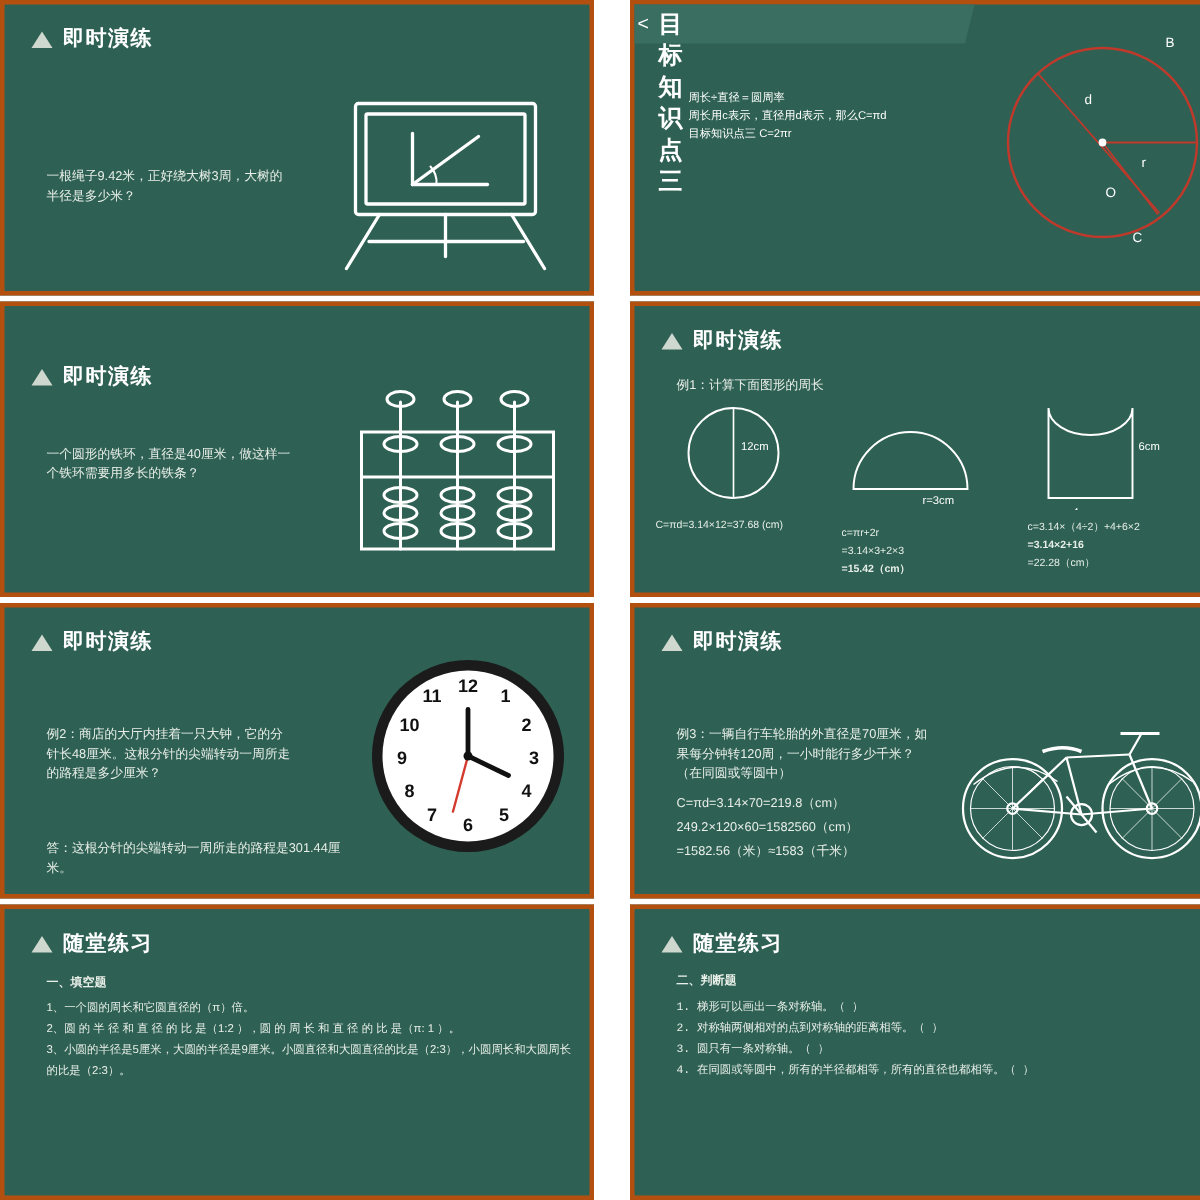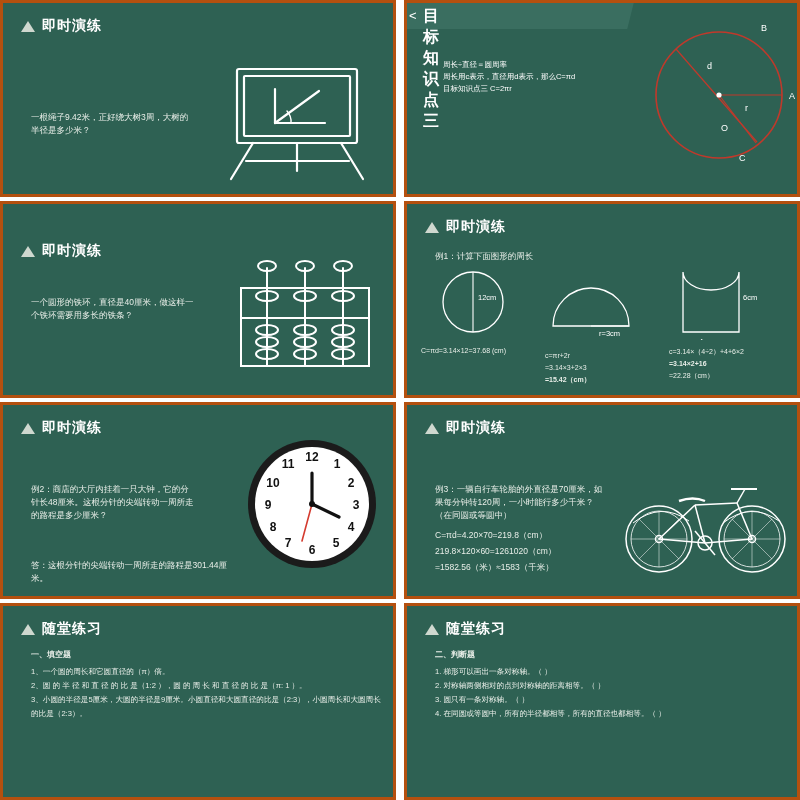--- a/index.html
+++ b/index.html
@@ -12,21 +12,21 @@
   }
   #page {
     position: relative;
     width: 800px; height: 800px;
     background: #ffffff;
   }
   .grid {
     display: grid;
     grid-template-columns: 396px 396px;
     grid-auto-rows: 197px;
-    gap: 4px 8px;
+    gap: 4px 24px;
     padding: 0px 0px;
   }
   .slide {
     position: relative;
     background: #2e6153;
     border: 3px solid #b4500f;
     overflow: hidden;
   }
   .slide-inner {
     position: absolute;
@@ -251,22 +251,22 @@
     </div>
 
     <div class="slide">
       <div class="slide-inner">
         <div class="sec-head">
           <div class="tri"></div>
           <span class="sec-title">即时演练</span>
         </div>
         <div class="body-text s6-text">例3：一辆自行车轮胎的外直径是70厘米，如果每分钟转120周，一小时能行多少千米？（在同圆或等圆中）</div>
         <div class="body-text" style="left:28px; top:122px; width:190px; line-height:1.9;">
-          <div>C=πd=4.20×70=219.8（cm）</div>
-          <div>219.8×120×60=1261020（cm）</div>
+          <div>C=πd=3.14×70=219.8（cm）</div>
+          <div>249.2×120×60=1582560（cm）</div>
           <div>=1582.56（米）≈1583（千米）</div>
         </div>
 
         <svg width="175" height="120" style="position:absolute; left:212px; top:56px;">
           <g stroke="#ffffff" stroke-width="1.5" fill="none">
             <circle cx="40" cy="78" r="33"></circle>
             <circle cx="40" cy="78" r="28" stroke-width="0.8"></circle>
             <circle cx="133" cy="78" r="33"></circle>
             <circle cx="133" cy="78" r="28" stroke-width="0.8"></circle>
             <g stroke-width="0.5">
@@ -314,21 +314,21 @@
         </div>
       </div>
     </div>
 
     <div class="slide">
       <div class="slide-inner">
         <div class="sec-head">
           <div class="tri"></div>
           <span class="sec-title">随堂练习</span>
         </div>
-        <div class="list" style="position:absolute; left:28px; top:42px; width:350px;">
+        <div class="list" style="position:absolute; left:28px; top:42px; width:350px;font-family:Liberation Mono, monospace;">
           <span class="h">二、判断题</span>
           <div>1. 梯形可以画出一条对称轴。（  ）</div>
           <div>2. 对称轴两侧相对的点到对称轴的距离相等。（  ）</div>
           <div>3. 圆只有一条对称轴。（  ）</div>
           <div>4. 在同圆或等圆中，所有的半径都相等，所有的直径也都相等。（  ）</div>
         </div>
       </div>
     </div>
 
   </div>

